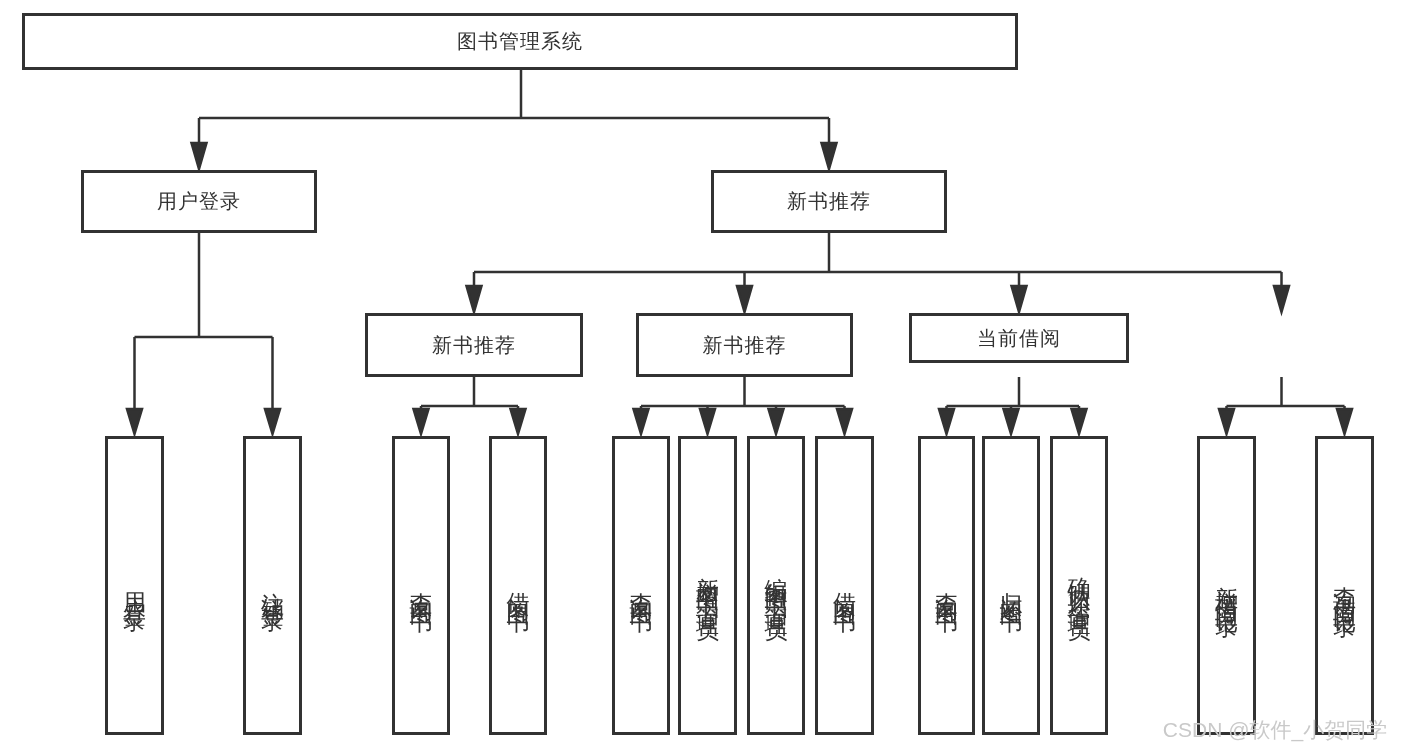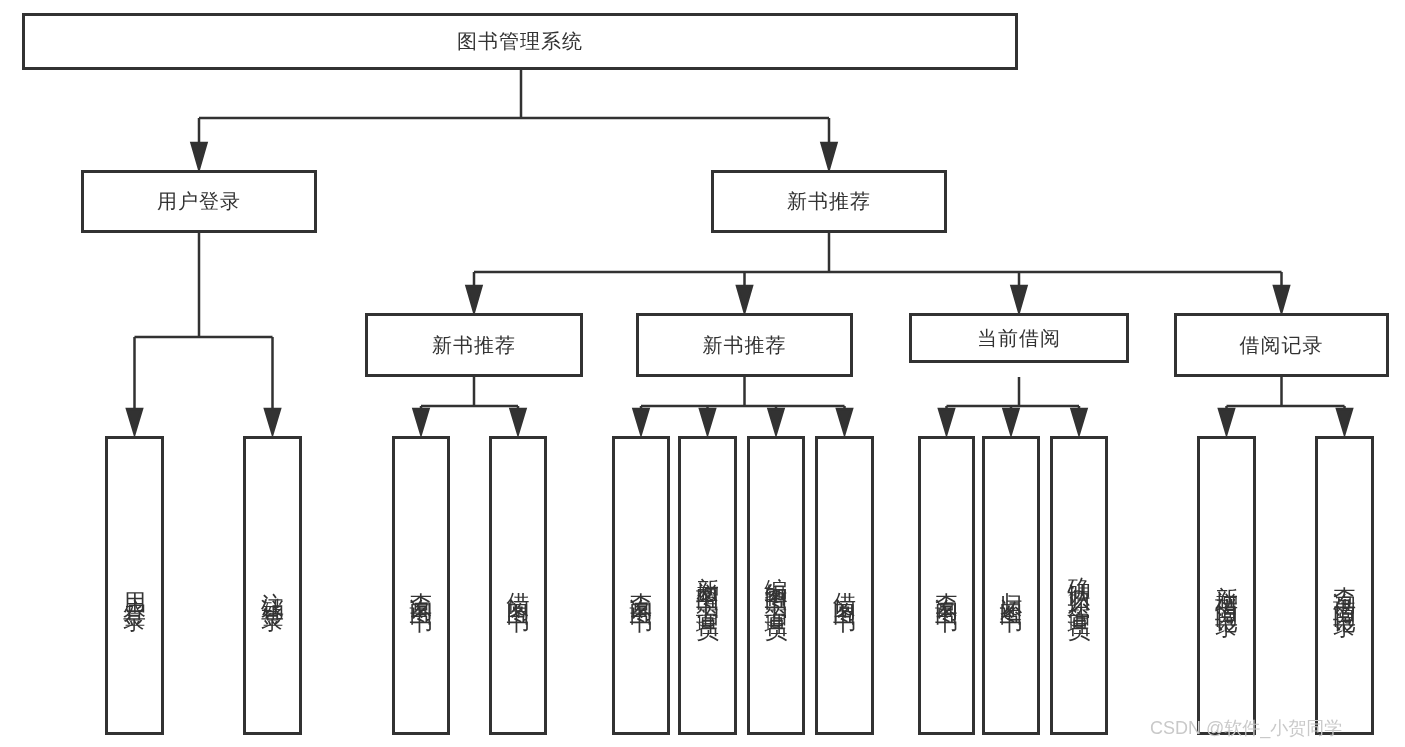--- a/index.html
+++ b/index.html
@@ -46,25 +46,25 @@
     font-size: 23px;
     line-height: 1;
     white-space: normal;
   }
 
   .watermark {
     position: absolute;
     left: 1150px;
     top: 716px;
     width: 250px;
-    font-size: 18px;
+    font-size: 21px;
     color: #c9c9c9;
     z-index: 3;
     white-space: nowrap;
-    text-align: left;
+    text-align: center;
   }
 </style>
 </head>
 <body>
 
 <div class="canvas">
 
   <svg class="connectors" viewBox="0 0 1405 747" aria-hidden="true">
 
     <g stroke="#323232" stroke-width="2.5" fill="#323232">
@@ -128,23 +128,20 @@
 
   <div class="node" style="left:365px; top:313px; width:218px; height:64px">
     <span class="lbl">新书推荐</span>
   </div>
   <div class="node" style="left:636px; top:313px; width:217px; height:64px">
     <span class="lbl">新书推荐</span>
   </div>
   <div class="node" style="left:909px; top:313px; width:220px; height:50px">
     <span class="lbl">当前借阅</span>
   </div>
-  <div class="node" style="left:1174px; top:313px; width:215px; height:64px">
-    <span class="lbl">借阅记录</span>
-  </div>
 
   <div class="node leaf" style="left:105px; top:436px; width:59px; height:299px">
     <span class="lbl">用户登录</span>
   </div>
   <div class="node leaf" style="left:243px; top:436px; width:59px; height:299px">
     <span class="lbl">注销登录</span>
   </div>
 
   <div class="node leaf" style="left:392px; top:436px; width:58px; height:299px">
     <span class="lbl">查询图书</span>

